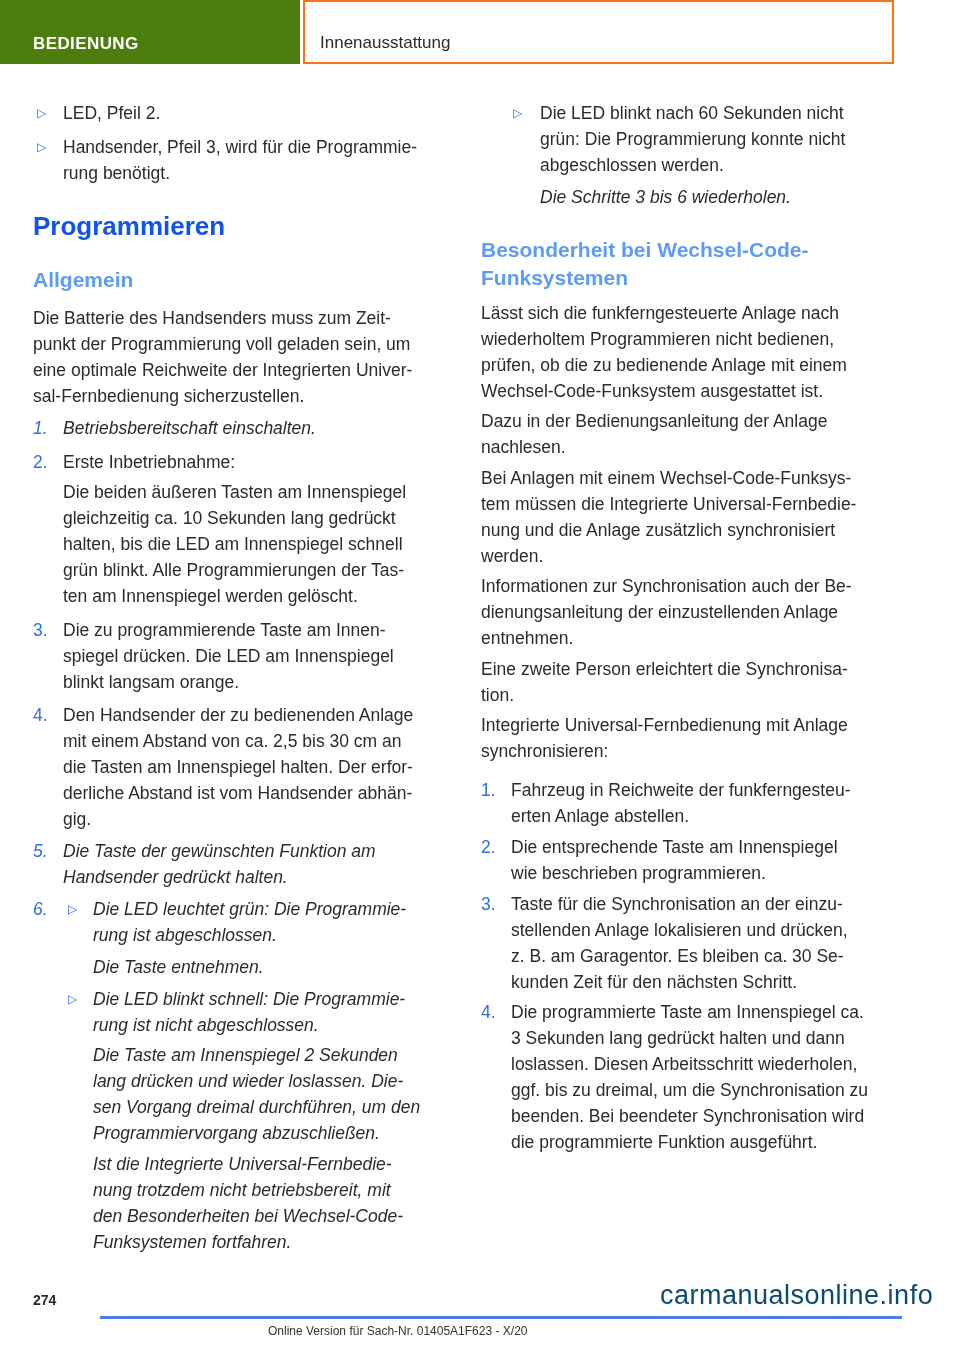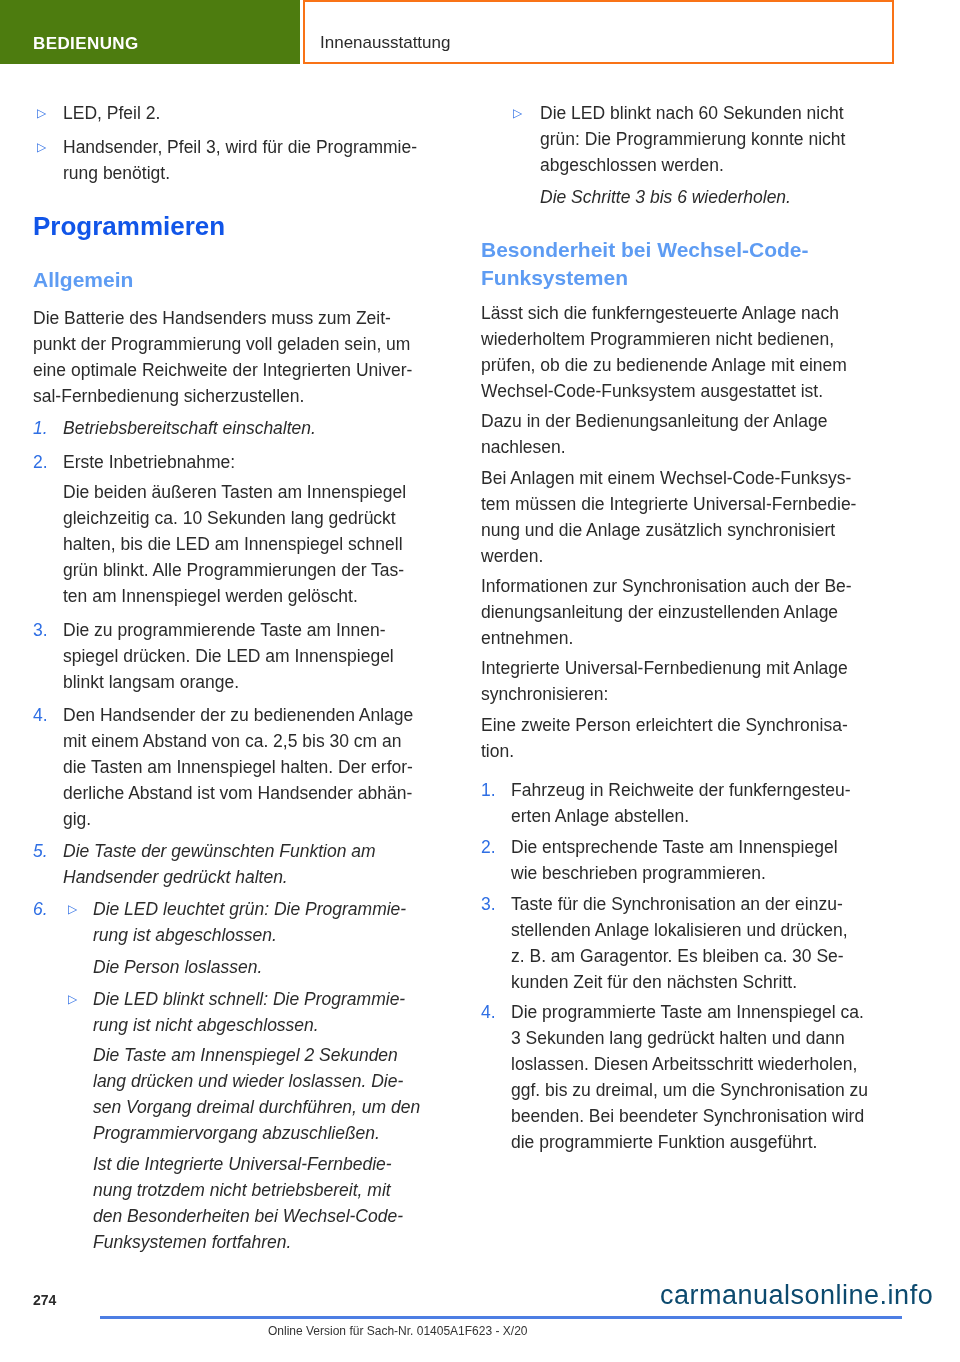--- a/index.html
+++ b/index.html
@@ -117,21 +117,21 @@
       </div>
 
       <div class="li mt6">
         <span class="num">6.</span>
         <div class="fill sub">
           <div class="sub-li li">
             <span class="tri">▷</span>
             <span class="t">Die LED leuchtet grün: Die Programmie-
 rung ist abgeschlossen.</span>
           </div>
-          <p class="t after mt6">Die Person loslassen.</p>
+          <p class="t after mt6">Die Taste entnehmen.</p>
           <div class="sub-li li mt6">
             <span class="tri">▷</span>
             <span class="t">Die LED blinkt schnell: Die Programmie-
 rung ist nicht abgeschlossen.</span>
           </div>
           <p class="t after mt4">Die Taste am Innenspiegel 2 Sekunden
 lang drücken und wieder loslassen. Die-
 sen Vorgang dreimal durchführen, um den
 Programmiervorgang abzuschließen.</p>
           <p class="t after mt5">Ist die Integrierte Universal-Fernbedie-
@@ -165,24 +165,24 @@
 Wechsel-Code-Funksystem ausgestattet ist.</p>
       <p class="t mt4">Dazu in der Bedienungsanleitung der Anlage
 nachlesen.</p>
       <p class="t mt5">Bei Anlagen mit einem Wechsel-Code-Funksys-
 tem müssen die Integrierte Universal-Fernbedie-
 nung und die Anlage zusätzlich synchronisiert
 werden.</p>
       <p class="t mt4">Informationen zur Synchronisation auch der Be-
 dienungsanleitung der einzustellenden Anlage
 entnehmen.</p>
+      <p class="t mt5">Eine zweite Person erleichtert die Synchronisa-
+tion.</p>
       <p class="t mt4">Integrierte Universal-Fernbedienung mit Anlage
 synchronisieren:</p>
-      <p class="t mt5">Eine zweite Person erleichtert die Synchronisa-
-tion.</p>
 
       <div class="li mt13">
         <span class="num">1.</span>
         <span class="t">Fahrzeug in Reichweite der funkferngesteu-
 erten Anlage abstellen.</span>
       </div>
       <div class="li mt5">
         <span class="num">2.</span>
         <span class="t">Die entsprechende Taste am Innenspiegel
 wie beschrieben programmieren.</span>

